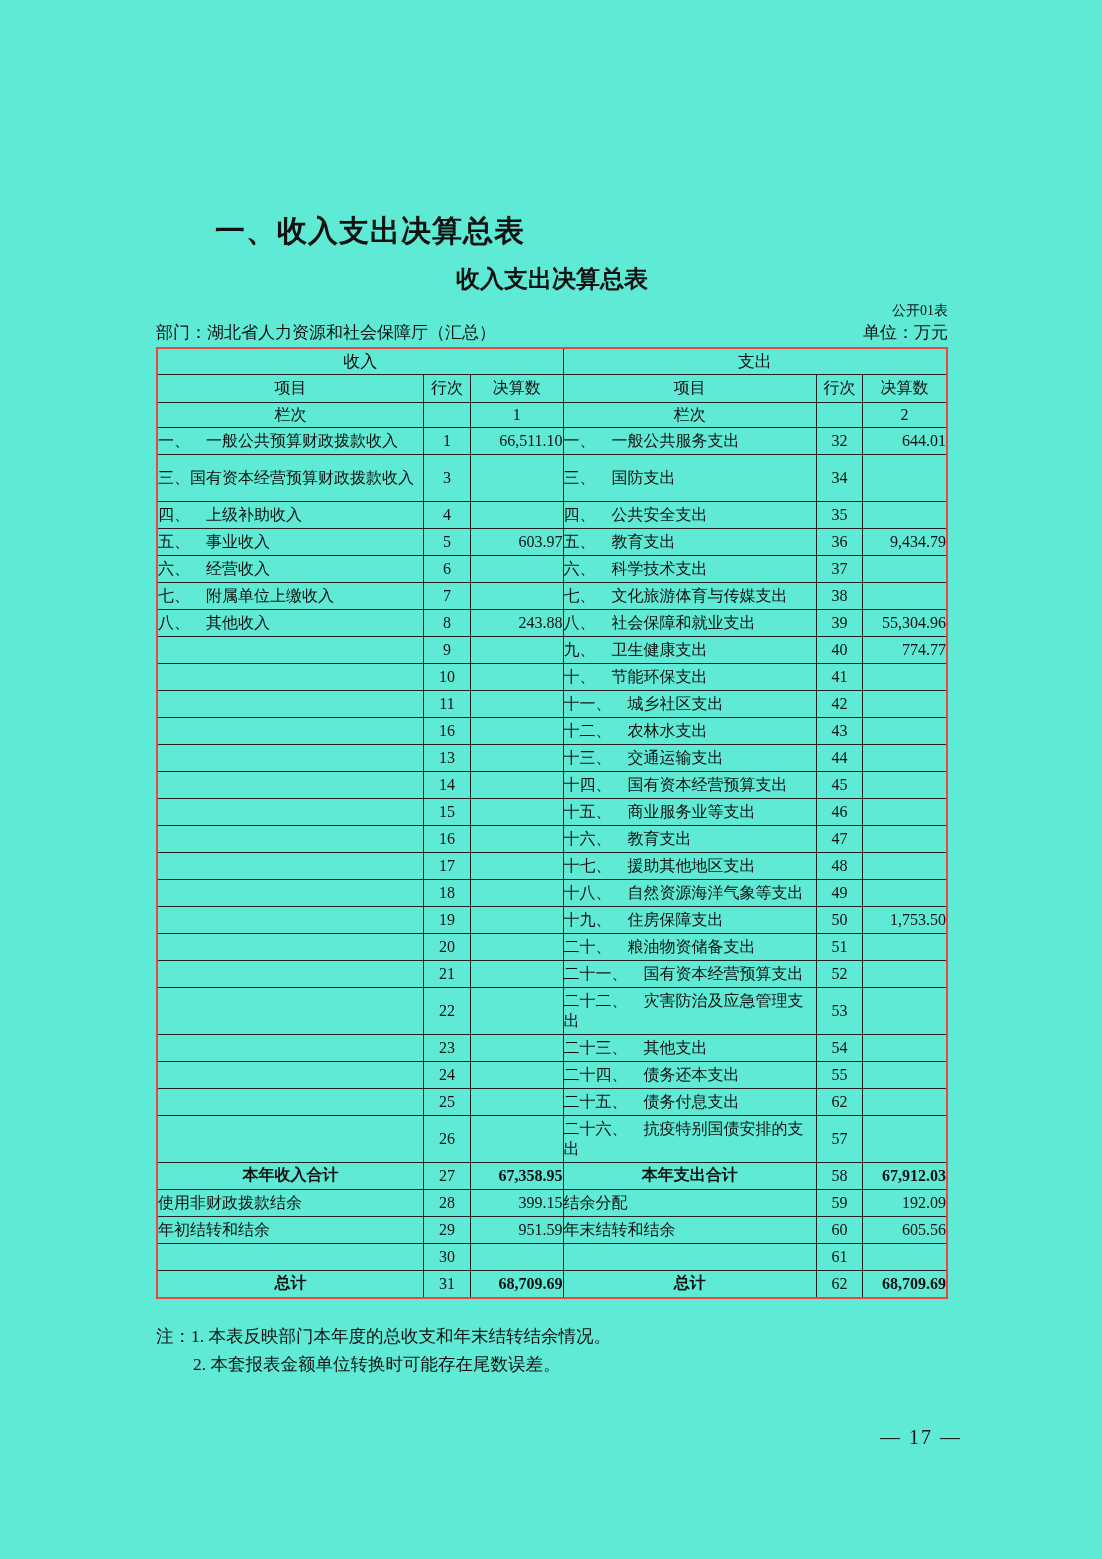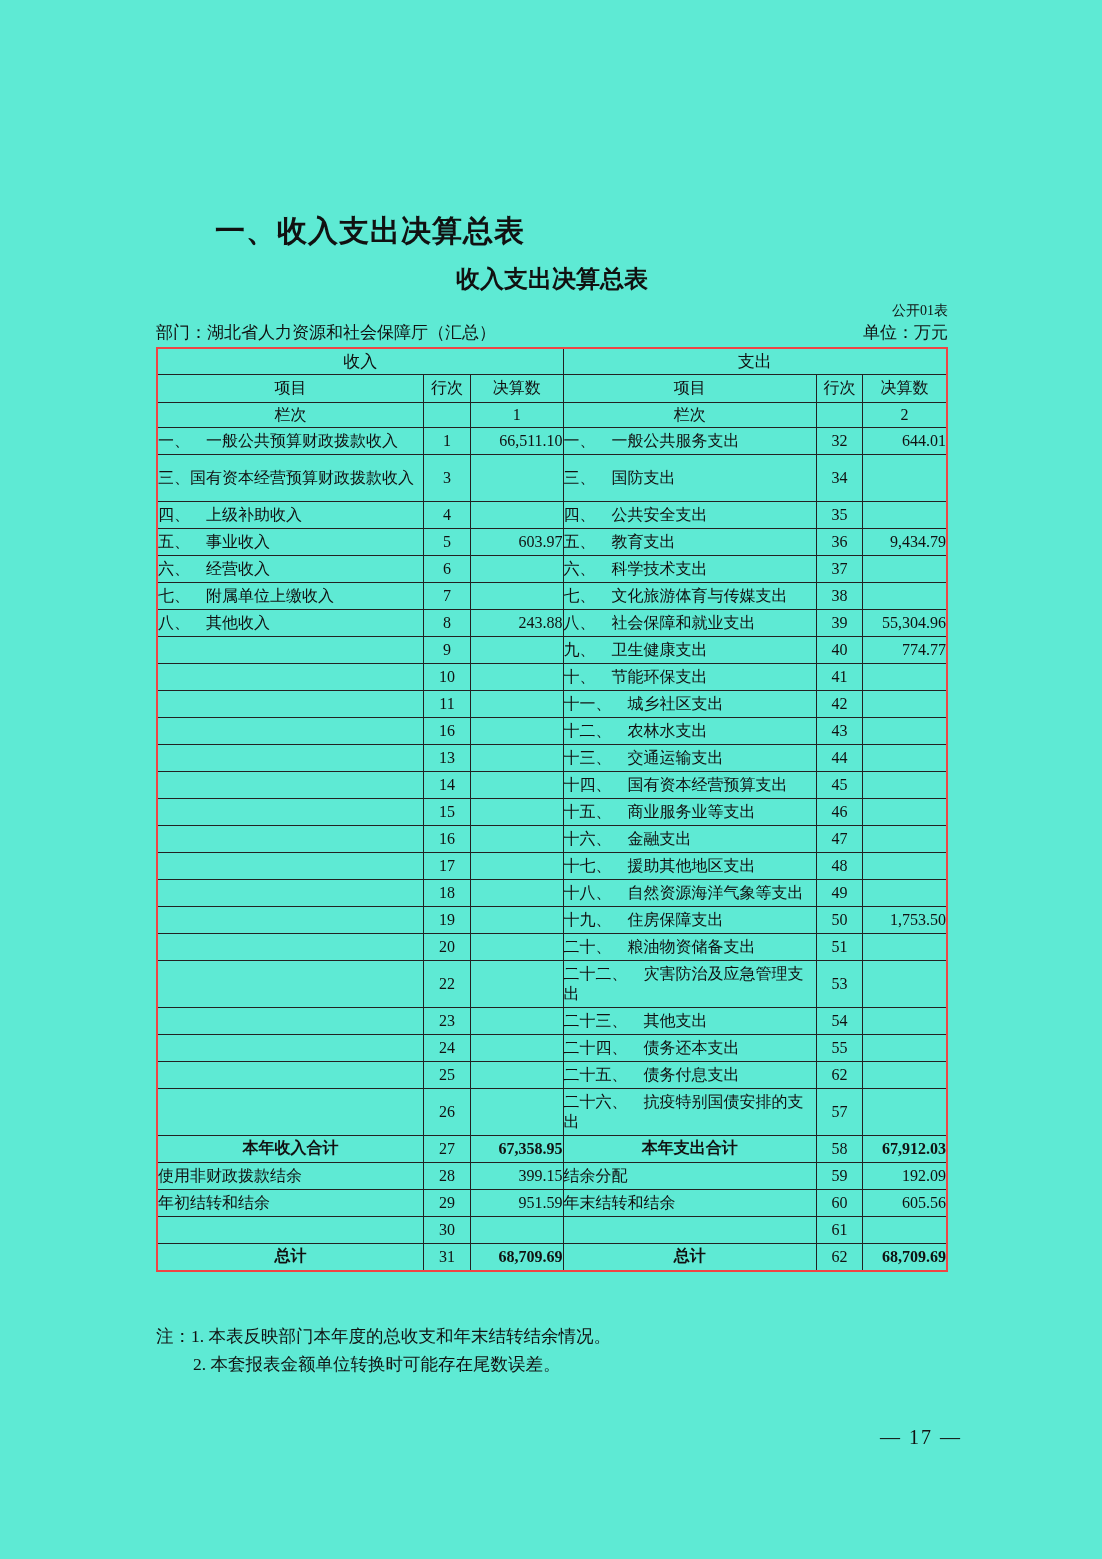--- a/index.html
+++ b/index.html
@@ -222,21 +222,21 @@
           <td class="l-line">15</td>
           <td class="l-amt"></td>
           <td class="r-item">十五、　商业服务业等支出</td>
           <td class="r-line">46</td>
           <td class="r-amt"></td>
         </tr>
         <tr>
           <td class="l-item"></td>
           <td class="l-line">16</td>
           <td class="l-amt"></td>
-          <td class="r-item">十六、　金融支出</td>
+          <td class="r-item">十六、　教育支出</td>
           <td class="r-line">47</td>
           <td class="r-amt"></td>
         </tr>
         <tr>
           <td class="l-item"></td>
           <td class="l-line">17</td>
           <td class="l-amt"></td>
           <td class="r-item">十七、　援助其他地区支出</td>
           <td class="r-line">48</td>
           <td class="r-amt"></td>
@@ -256,20 +256,28 @@
           <td class="r-item">十九、　住房保障支出</td>
           <td class="r-line">50</td>
           <td class="r-amt">1,753.50</td>
         </tr>
         <tr>
           <td class="l-item"></td>
           <td class="l-line">20</td>
           <td class="l-amt"></td>
           <td class="r-item">二十、　粮油物资储备支出</td>
           <td class="r-line">51</td>
+          <td class="r-amt"></td>
+        </tr>
+        <tr>
+          <td class="l-item"></td>
+          <td class="l-line">21</td>
+          <td class="l-amt"></td>
+          <td class="r-item">二十一、　国有资本经营预算支出</td>
+          <td class="r-line">52</td>
           <td class="r-amt"></td>
         </tr>
         <tr class="tall">
           <td class="l-item"></td>
           <td class="l-line">22</td>
           <td class="l-amt"></td>
           <td class="r-item">二十二、　灾害防治及应急管理支出</td>
           <td class="r-line">53</td>
           <td class="r-amt"></td>
         </tr>

